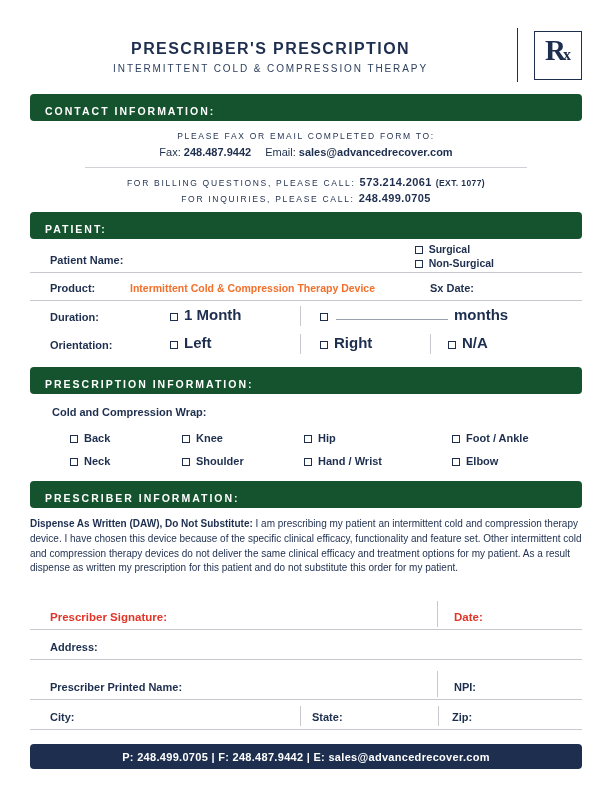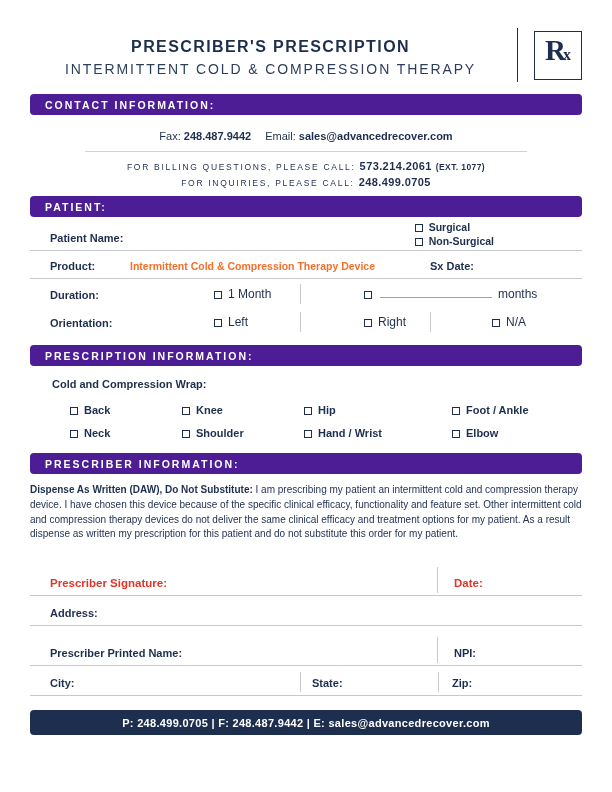--- a/index.html
+++ b/index.html
@@ -12,29 +12,29 @@
   .logo{display:flex;align-items:center;width:172px;flex:0 0 auto;}
   .logo-badge{position:relative;width:46px;height:46px;margin-right:8px;flex:0 0 auto;}
   .badge-orange{position:absolute;right:0;bottom:0;width:38px;height:38px;background:#F2702C;border-radius:9px;}
   .badge-navy{position:absolute;left:0;top:0;width:41px;height:41px;background:#1D2E4E;border-radius:9px;}
   .cross-v{position:absolute;left:50%;top:50%;transform:translate(-50%,-50%);width:9px;height:25px;background:#fff;border-radius:1px;}
   .cross-h{position:absolute;left:50%;top:50%;transform:translate(-50%,-50%);width:25px;height:9px;background:#fff;border-radius:1px;}
   .logo-advanced{font-size:12.5px;font-weight:bold;letter-spacing:2.4px;color:#1D2E4E;}
   .logo-recovery{display:inline-block;background:#F2702C;color:#fff;font-weight:bold;font-size:12.5px;letter-spacing:2.2px;padding:2px 6px 2px 7px;margin-top:2px;}
   .title-block{flex:1;text-align:center;padding-top:4px;}
   .title{font-size:16px;font-weight:bold;letter-spacing:1.4px;}
-  .subtitle{font-size:14px;letter-spacing:1.9px;margin-top:5px;color:#2C3E5C;}
+  .subtitle{font-size:10px;letter-spacing:1.9px;margin-top:5px;color:#2C3E5C;}
   .rx-wrap{display:flex;align-items:center;flex:0 0 auto;}
   .header-vline{width:1px;height:54px;background:#1D2E4E;margin:0 16px 0 6px;}
   .rx-box{border:1.5px solid #1D2E4E;padding:2px 10px 12px;color:#1D2E4E;}
   .rx-main{font-family:"Liberation Serif",serif;font-size:29px;font-weight:bold;}
   .rx-sub{font-family:"Liberation Serif",serif;font-size:16px;font-weight:bold;margin-left:-3px;}
 
   
-  .section-bar{background:#4c1d95;border-radius:4px;color:#fff;font-weight:bold;font-size:10.5px;letter-spacing:2px;padding:5px 0 4px 15px;}
+  .section-bar{background:#14532d;border-radius:4px;color:#fff;font-weight:bold;font-size:10.5px;letter-spacing:2px;padding:11px 0 4px 15px;}
 
   
   .contact-body{text-align:center;padding:10px 0 8px;}
   .caps{font-size:8.5px;letter-spacing:1.7px;color:#1D2E4E;}
   .contact-line2{font-size:11px;margin-top:5px;}
   .bold{font-weight:bold;}
   .email-label{margin-left:11px;}
   .c-divider{width:442px;height:1px;background:#CFD2D6;margin:9px auto 8px;}
   .call-line{margin-top:2px;}
   .call-line + .call-line{margin-top:4px;}
@@ -43,21 +43,21 @@
 
   
   .p-row{position:relative;}
   .u{border-bottom:1px solid #C6C9CE;}
   .row-a{height:34px;}
   .row-std{height:28px;}
   .flabel{position:absolute;bottom:6px;font-size:11px;font-weight:bold;color:#1D2E4E;white-space:nowrap;}
   .surg-stack{position:absolute;right:88px;top:3px;}
   .surg-item{font-size:10.5px;font-weight:bold;line-height:14px;white-space:nowrap;}
   .cb{display:inline-block;width:8px;height:8px;border:1.3px solid #1D2E4E;margin-right:6px;vertical-align:-1px;background:#fff;}
-  .opt{position:absolute;bottom:6px;font-size:12px;font-weight:normal;white-space:nowrap;color:#1D2E4E;margin-left:44px;}
+  .opt{position:absolute;bottom:6px;font-size:15px;font-weight:bold;white-space:nowrap;color:#1D2E4E;}
   .vline{position:absolute;bottom:3px;width:1px;height:20px;background:#C6C9CE;}
   .product-val{position:absolute;bottom:6px;left:100px;font-size:10.5px;font-weight:bold;color:#F2702C;white-space:nowrap;}
   .blank{display:inline-block;width:112px;border-bottom:1px solid #9AA1AC;height:10px;margin:0 6px 0 2px;}
 
   
   .wrap-label{font-size:11px;font-weight:bold;margin:12px 0 0 22px;}
   .wrap-grid{display:grid;grid-template-columns:112px 122px 148px auto;padding-left:40px;row-gap:11px;margin:14px 0 14px;}
   .wrap-cell{font-size:11px;font-weight:bold;white-space:nowrap;}
 
   
@@ -82,20 +82,21 @@
       <div class="subtitle">INTERMITTENT COLD &amp; COMPRESSION THERAPY</div>
     </div>
     <div class="rx-wrap">
       <div class="header-vline"></div>
       <div class="rx-box"><span class="rx-main">R</span><span class="rx-sub">x</span></div>
     </div>
   </div>
 
   <div class="section-bar">CONTACT INFORMATION:</div>
   <div class="contact-body">
+    <div class="caps">PLEASE FAX OR EMAIL COMPLETED FORM TO:</div>
     <div class="contact-line2">
       <span>Fax:</span>
       <span class="bold">248.487.9442</span>
       <span class="email-label">Email:</span>
       <span class="bold">sales@advancedrecover.com</span>
     </div>
     <div class="c-divider"></div>
     <div class="caps call-line">
       <span>FOR BILLING QUESTIONS, PLEASE CALL:</span>
       <span class="call-num">573.214.2061</span>

